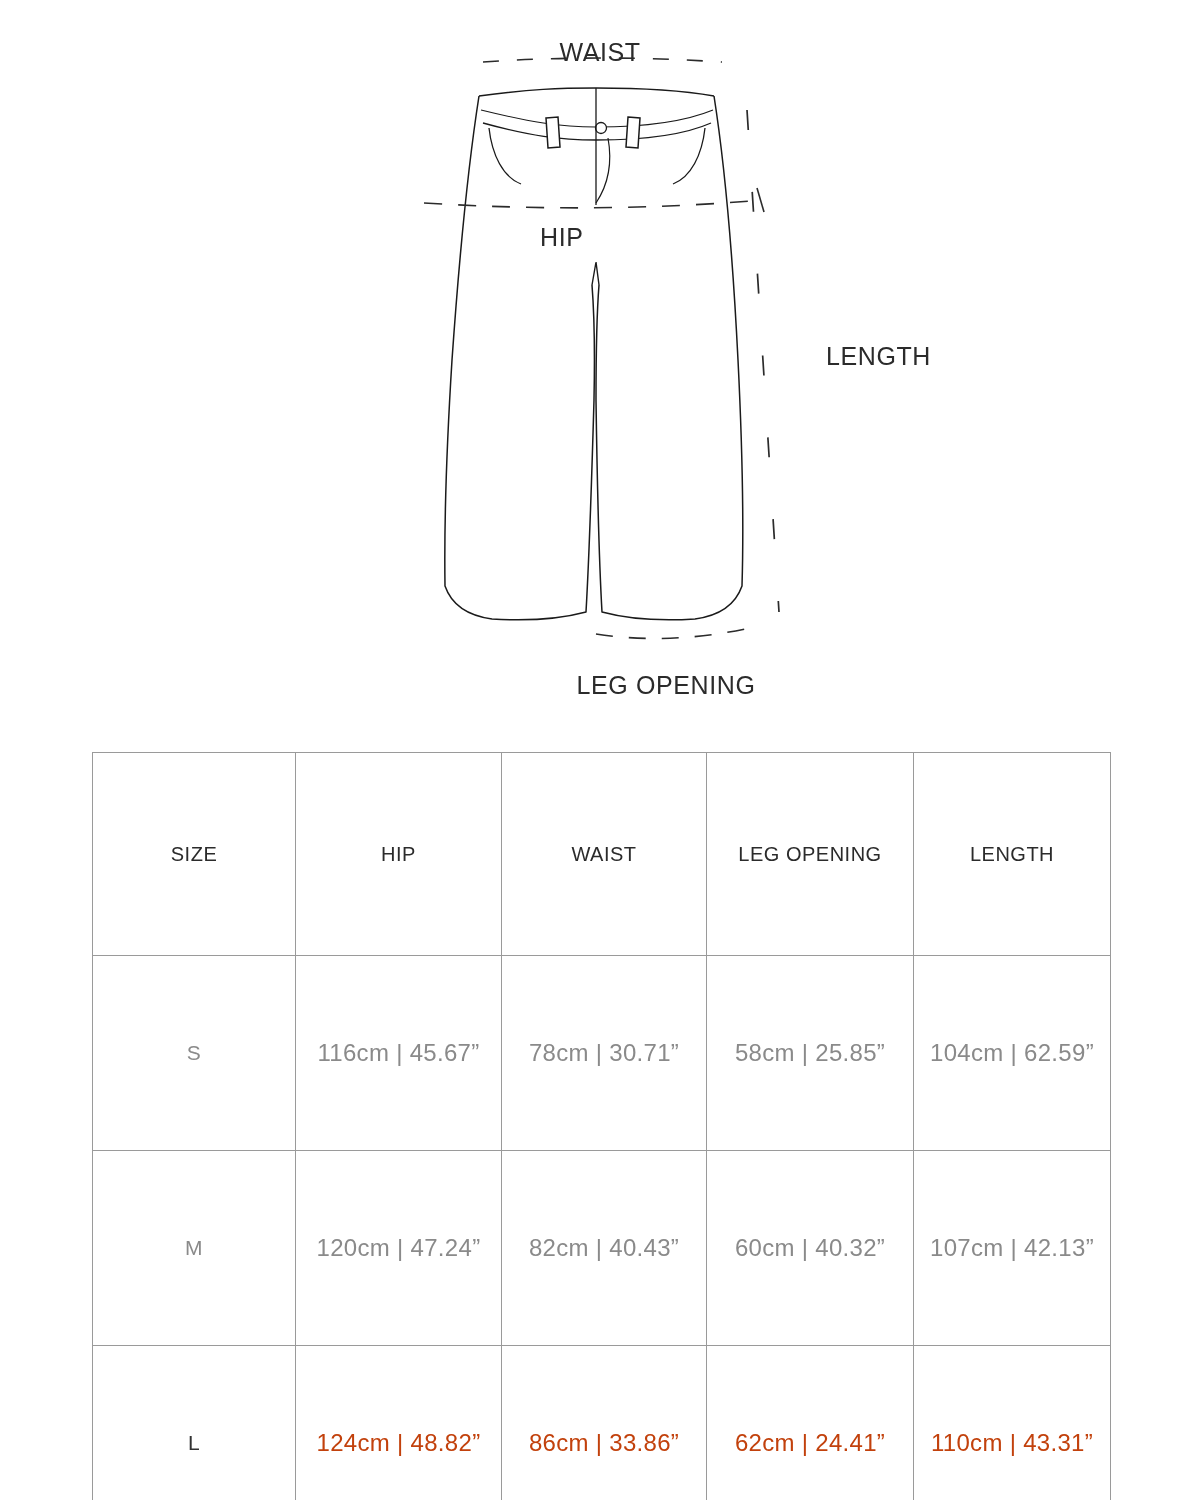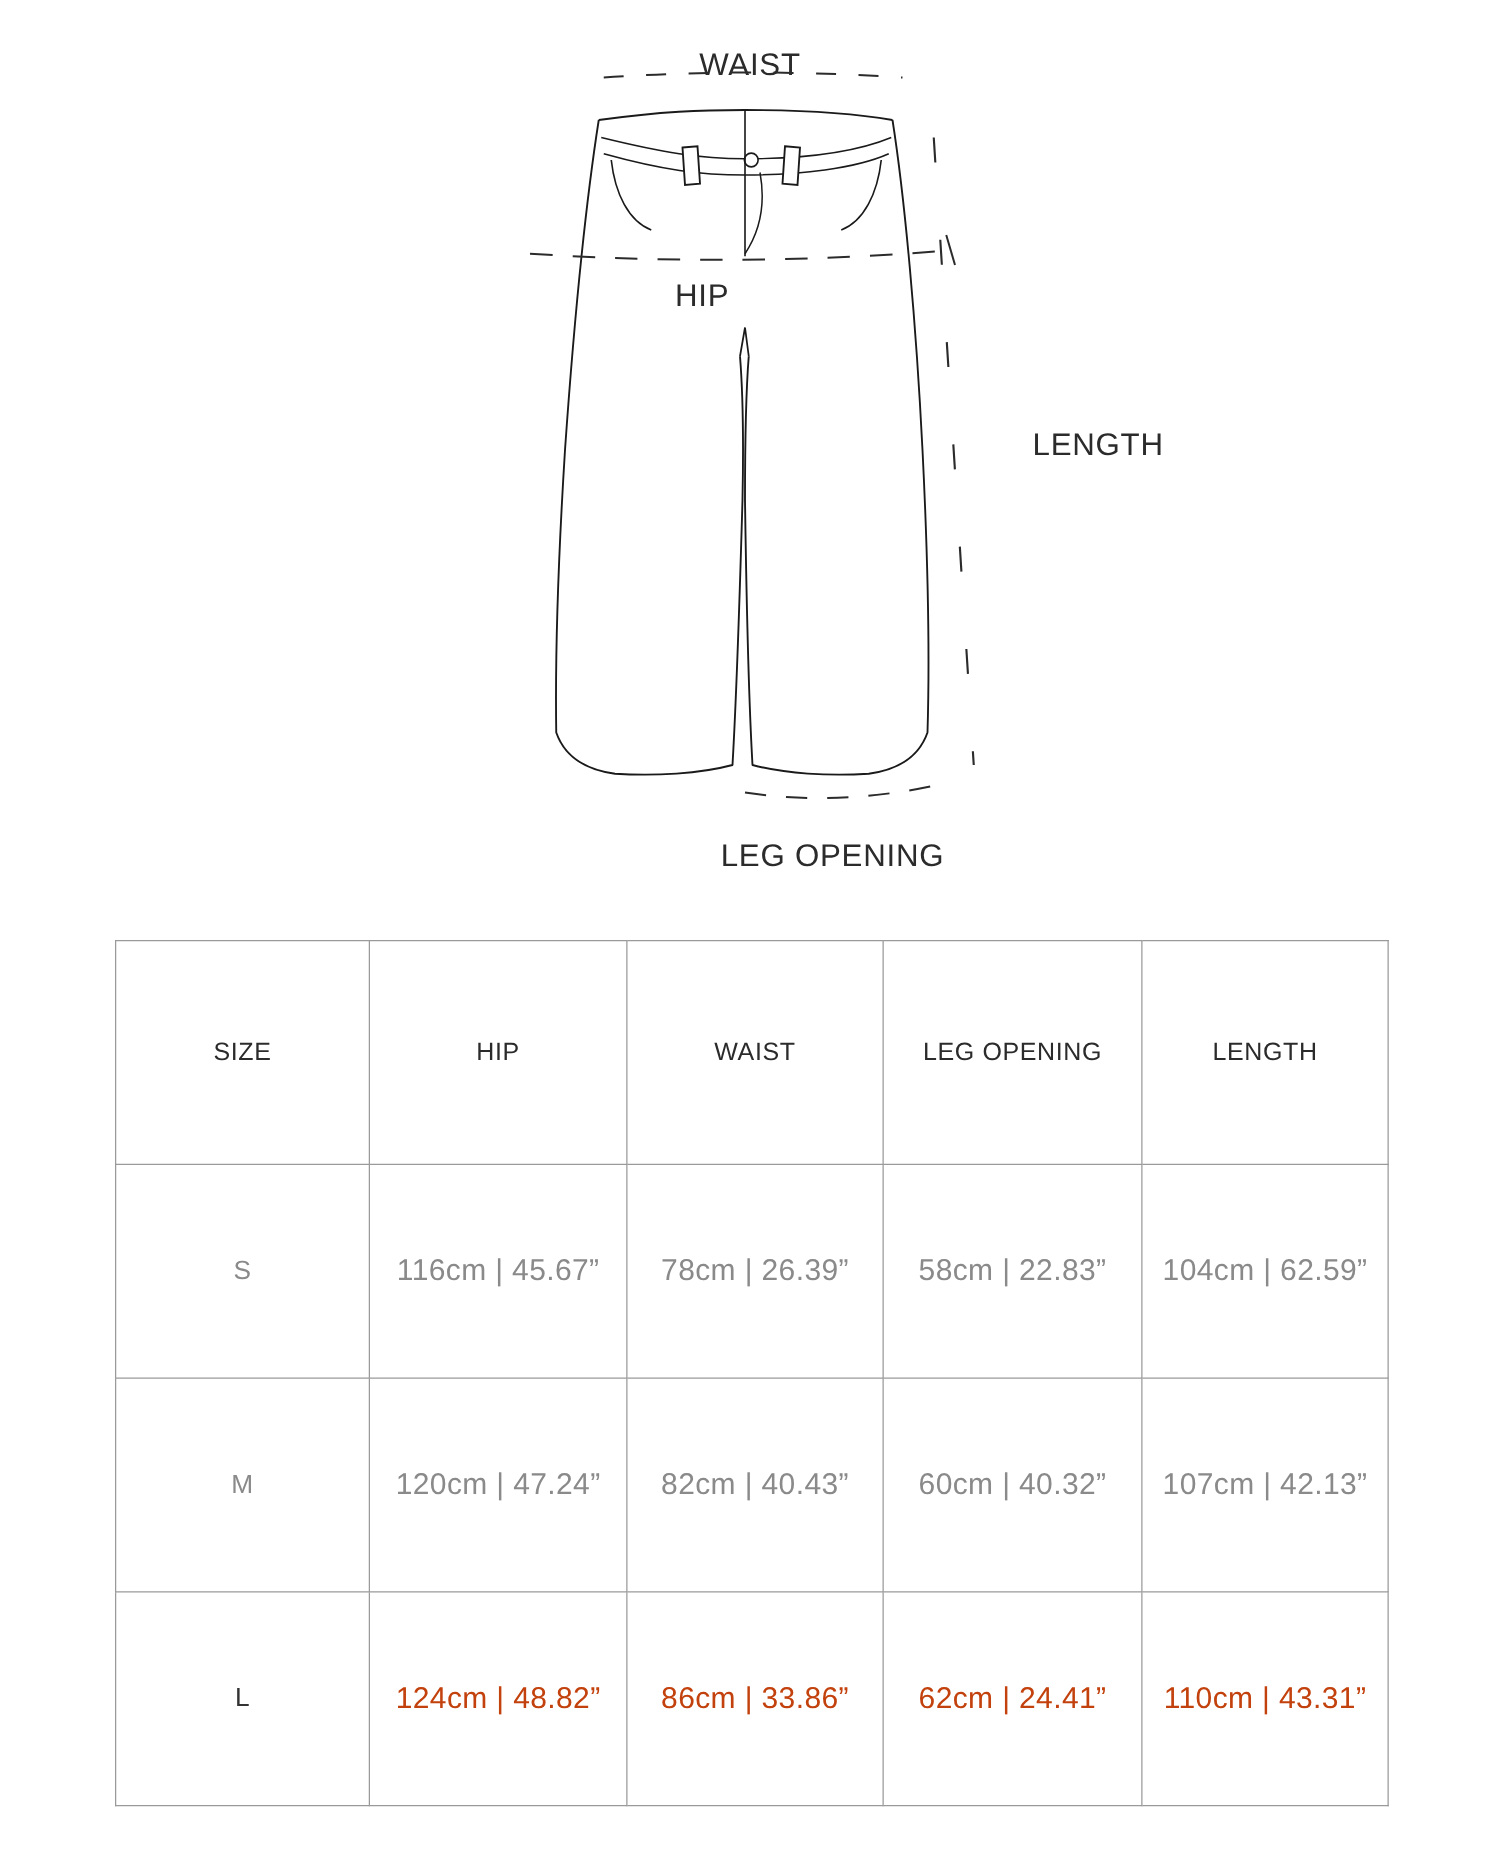--- a/index.html
+++ b/index.html
@@ -60,21 +60,21 @@
     width: 1018px;
     table-layout: fixed;
   }
   table.size-table td,
   table.size-table th {
     border: 1px solid #9a9a9a;
     text-align: center;
     vertical-align: middle;
     font-weight: normal;
     font-family: "Liberation Sans", sans-serif;
-    padding: 0;
+    padding: 12px;
   }
   table.size-table thead th {
     height: 178px;
     font-size: 20px;
     letter-spacing: 0.5px;
     color: #2b2b2b;
   }
   table.size-table tbody td {
     height: 170px;
     font-size: 24px;
@@ -180,22 +180,22 @@
         <th>HIP</th>
         <th>WAIST</th>
         <th>LEG OPENING</th>
         <th>LENGTH</th>
       </tr>
     </thead>
     <tbody>
       <tr class="row-dim">
         <td class="size-cell">S</td>
         <td>116cm | 45.67”</td>
-        <td>78cm | 26.39”</td>
-        <td>58cm | 22.83”</td>
+        <td>78cm | 30.71”</td>
+        <td>58cm | 25.85”</td>
         <td>104cm | 62.59”</td>
       </tr>
       <tr class="row-dim">
         <td class="size-cell">M</td>
         <td>120cm | 47.24”</td>
         <td>82cm | 40.43”</td>
         <td>60cm | 40.32”</td>
         <td>107cm | 42.13”</td>
       </tr>
       <tr class="row-strong">

